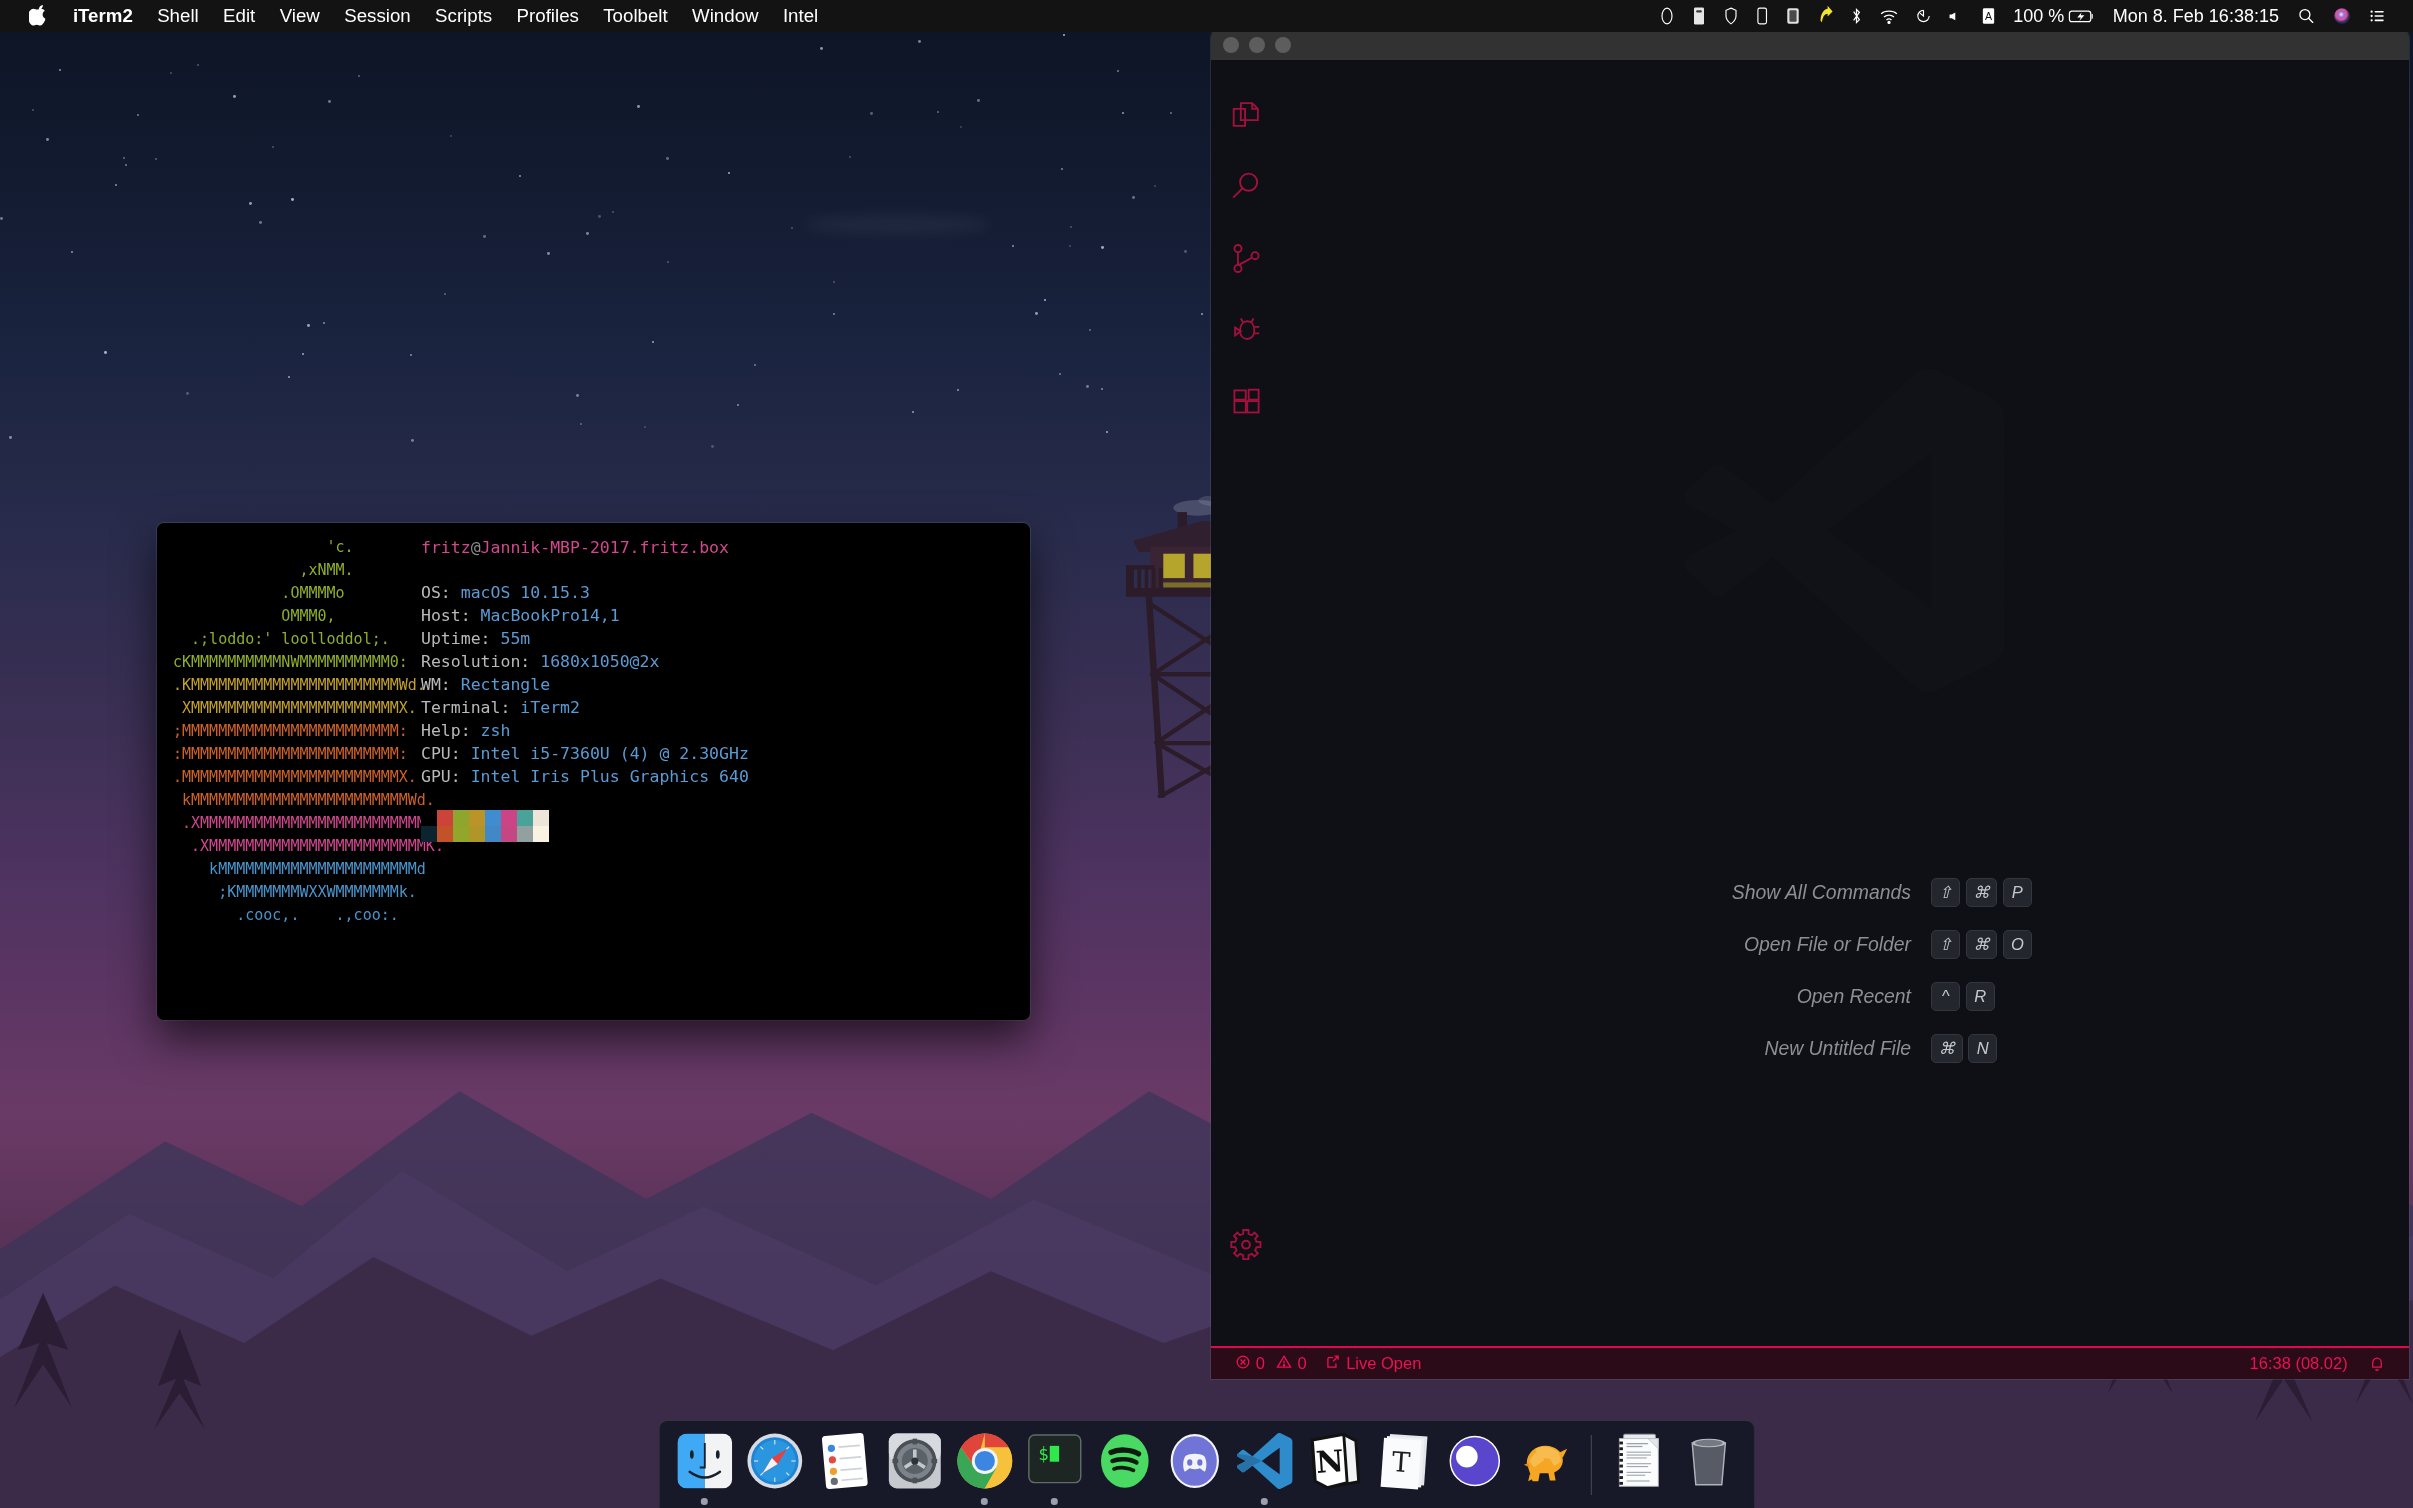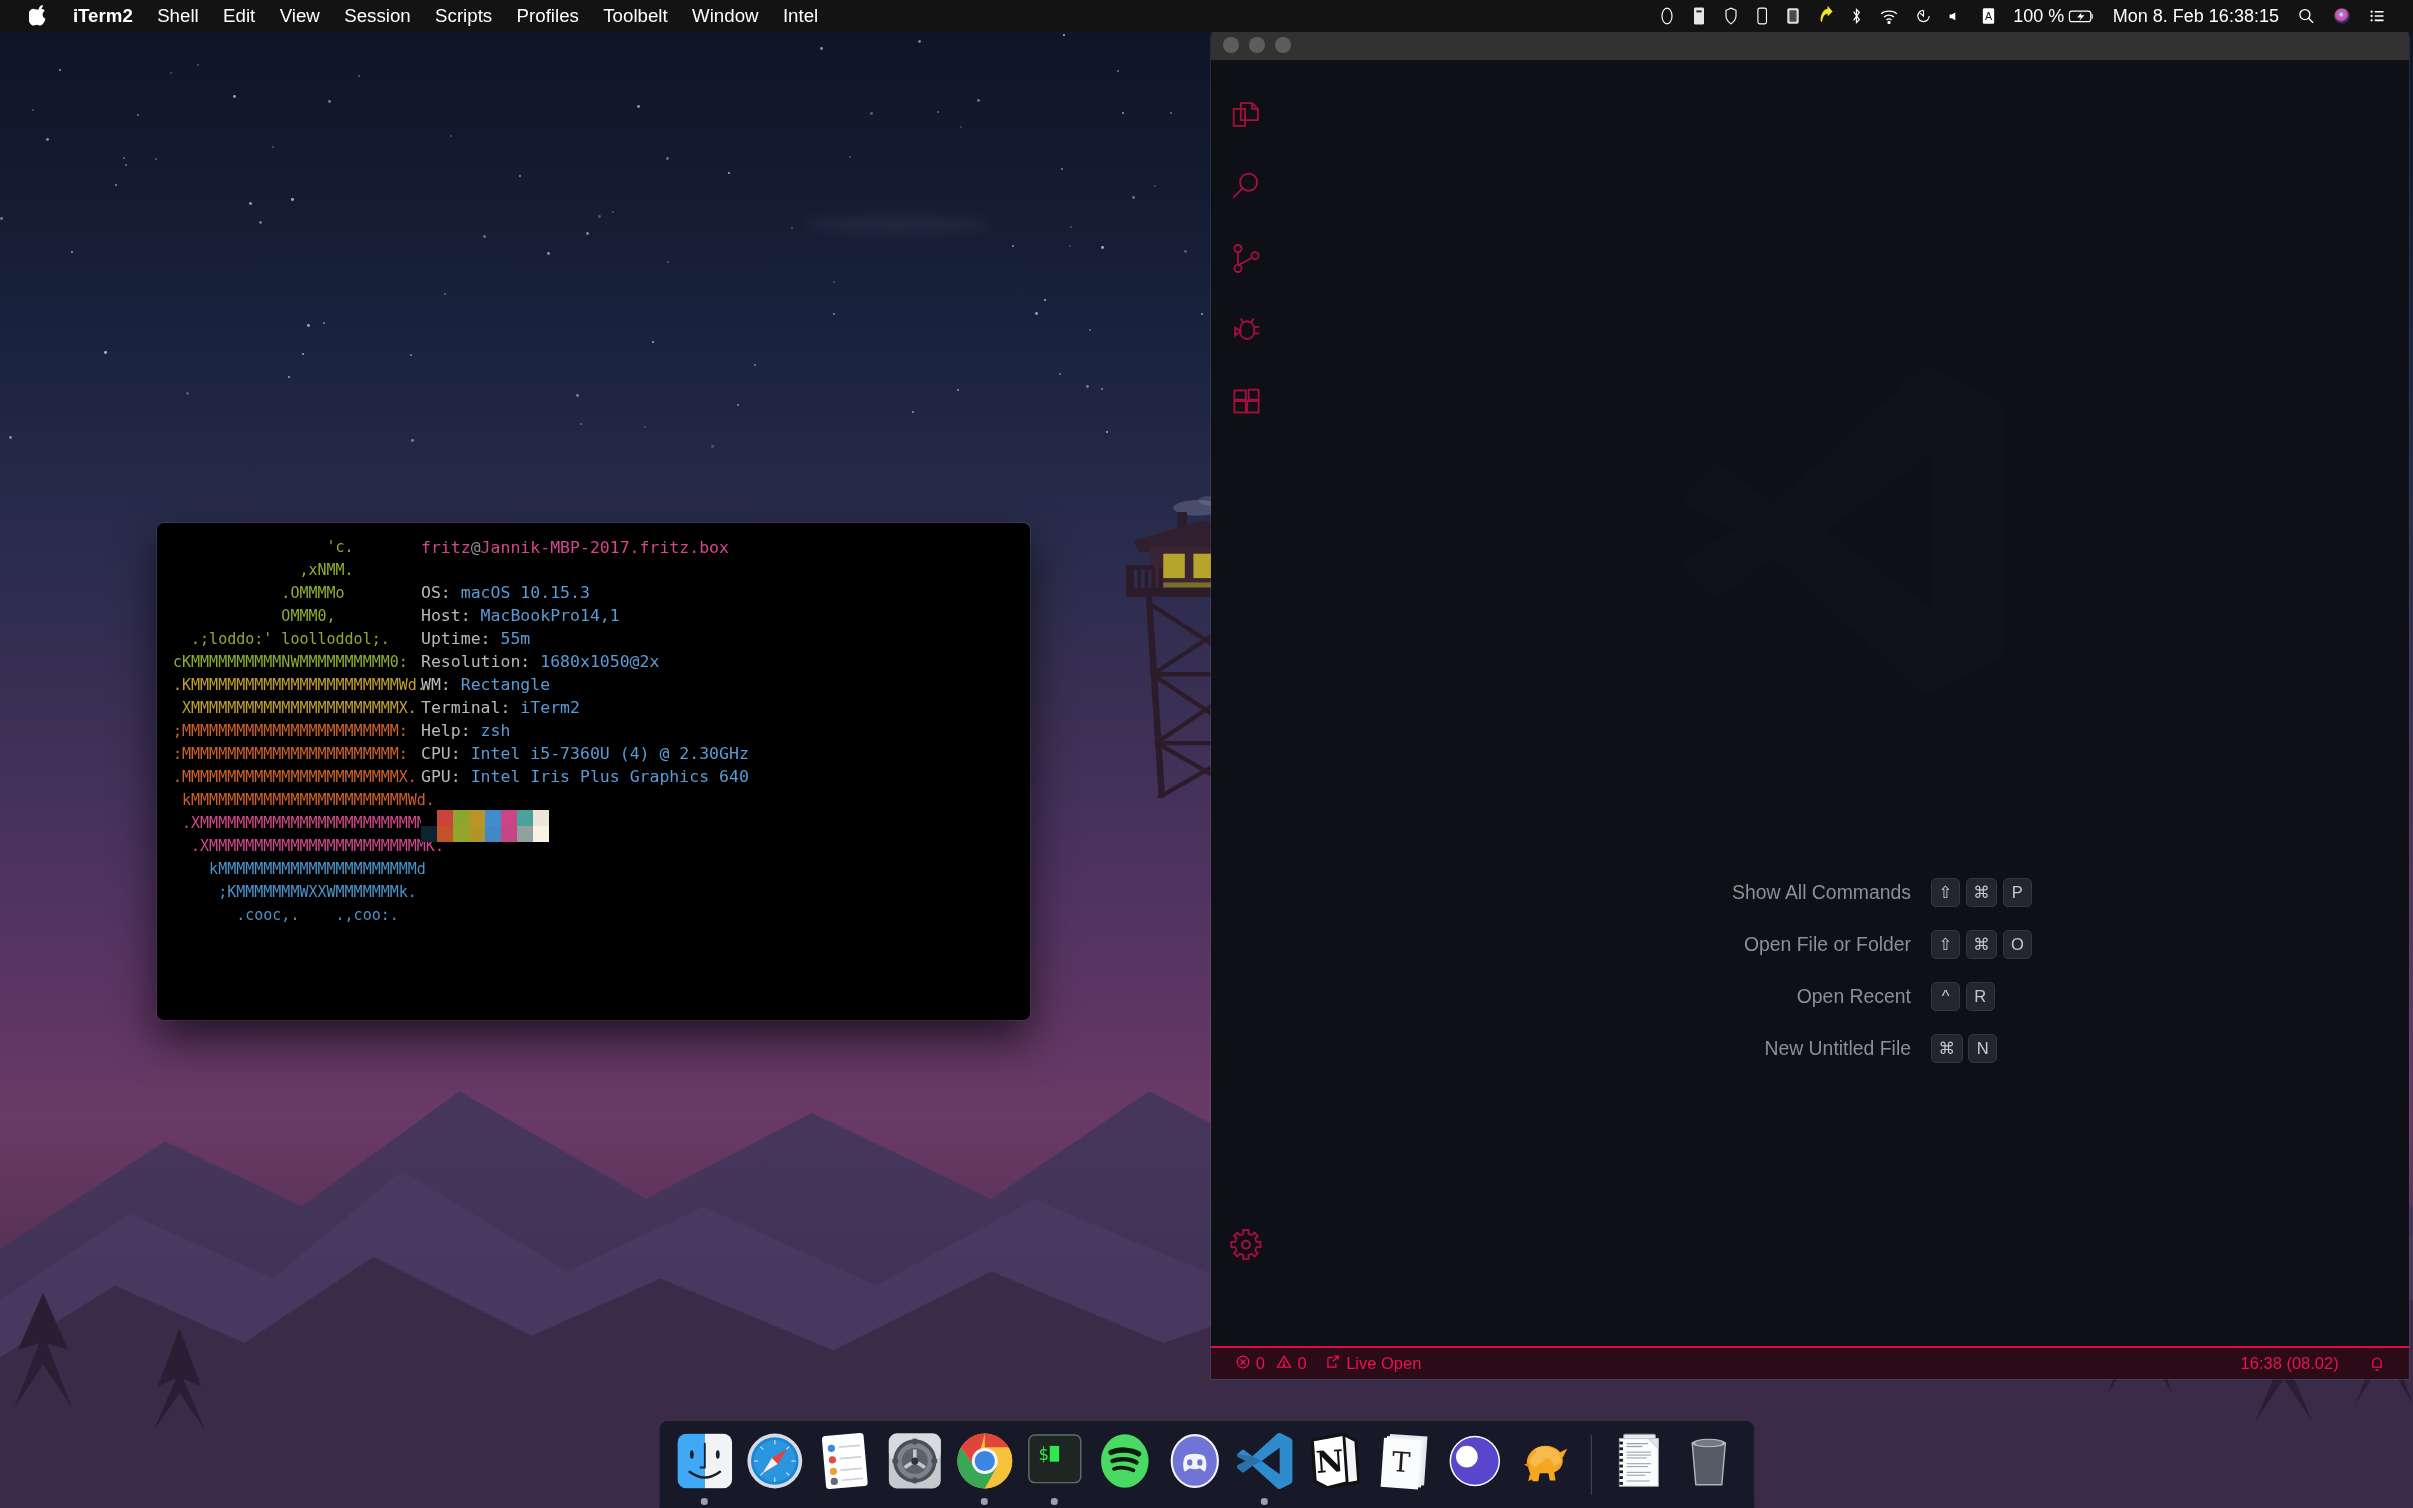--- a/index.html
+++ b/index.html
@@ -97,21 +97,21 @@
     background:#0e1016;
     border-radius:7.2px 7.2px 0 0;
     overflow:hidden; z-index:30;
     box-shadow:0 0 0 0.7px rgba(120,125,140,.32);
   }
   #vs-titlebar{
     height:30px; background:#323232;
     display:flex; align-items:center; padding-left:11.5px; gap:10px;
   }
   .traffic{ width:16px; height:16px; border-radius:50%; background:#5d5d5d; }
-  #vs-main{ display:flex; height:1286px; position:relative; }
+  #vs-main{ display:flex; height:1286px; position:relative;font-style:italic; }
   #activitybar{
     width:70px; background:#0e1016;
     display:flex; flex-direction:column; align-items:center;
     padding-top:18.7px; flex:none;
   }
   .act-icon{
     width:70px; height:72px;
     display:flex; align-items:center; justify-content:center;
   }
   #act-spacer{ flex:1; }
@@ -143,21 +143,21 @@
     display:flex; align-items:center; justify-content:center;
   }
   #vs-statusbar{
     position:absolute; left:0; bottom:0; width:100%; height:33px;
     background:#2a0b17; border-top:2.2px solid #e2084c;
     display:flex; align-items:center; padding:0 14.4px;
     color:#ec1252; font-size:16.5px;
   }
   .sb-left{ display:flex; align-items:center; gap:0; }
   .sb-item{ display:flex; align-items:center; gap:5px; padding:0 9.3px; }
-  .sb-right{ margin-left:auto; display:flex; align-items:center; gap:12px; }
+  .sb-right{ margin-left:auto; display:flex; align-items:center; gap:3px; }
 
   
   #dock{
     position:absolute; left:50%; bottom:0; transform:translateX(-50%);
     height:88px;
     background:rgba(22,24,38,.93);
     border-top:0.7px solid rgba(140,145,165,.22);
     border-left:0.7px solid rgba(140,145,165,.18);
     border-right:0.7px solid rgba(140,145,165,.18);
     border-radius:8.6px 8.6px 0 0;

